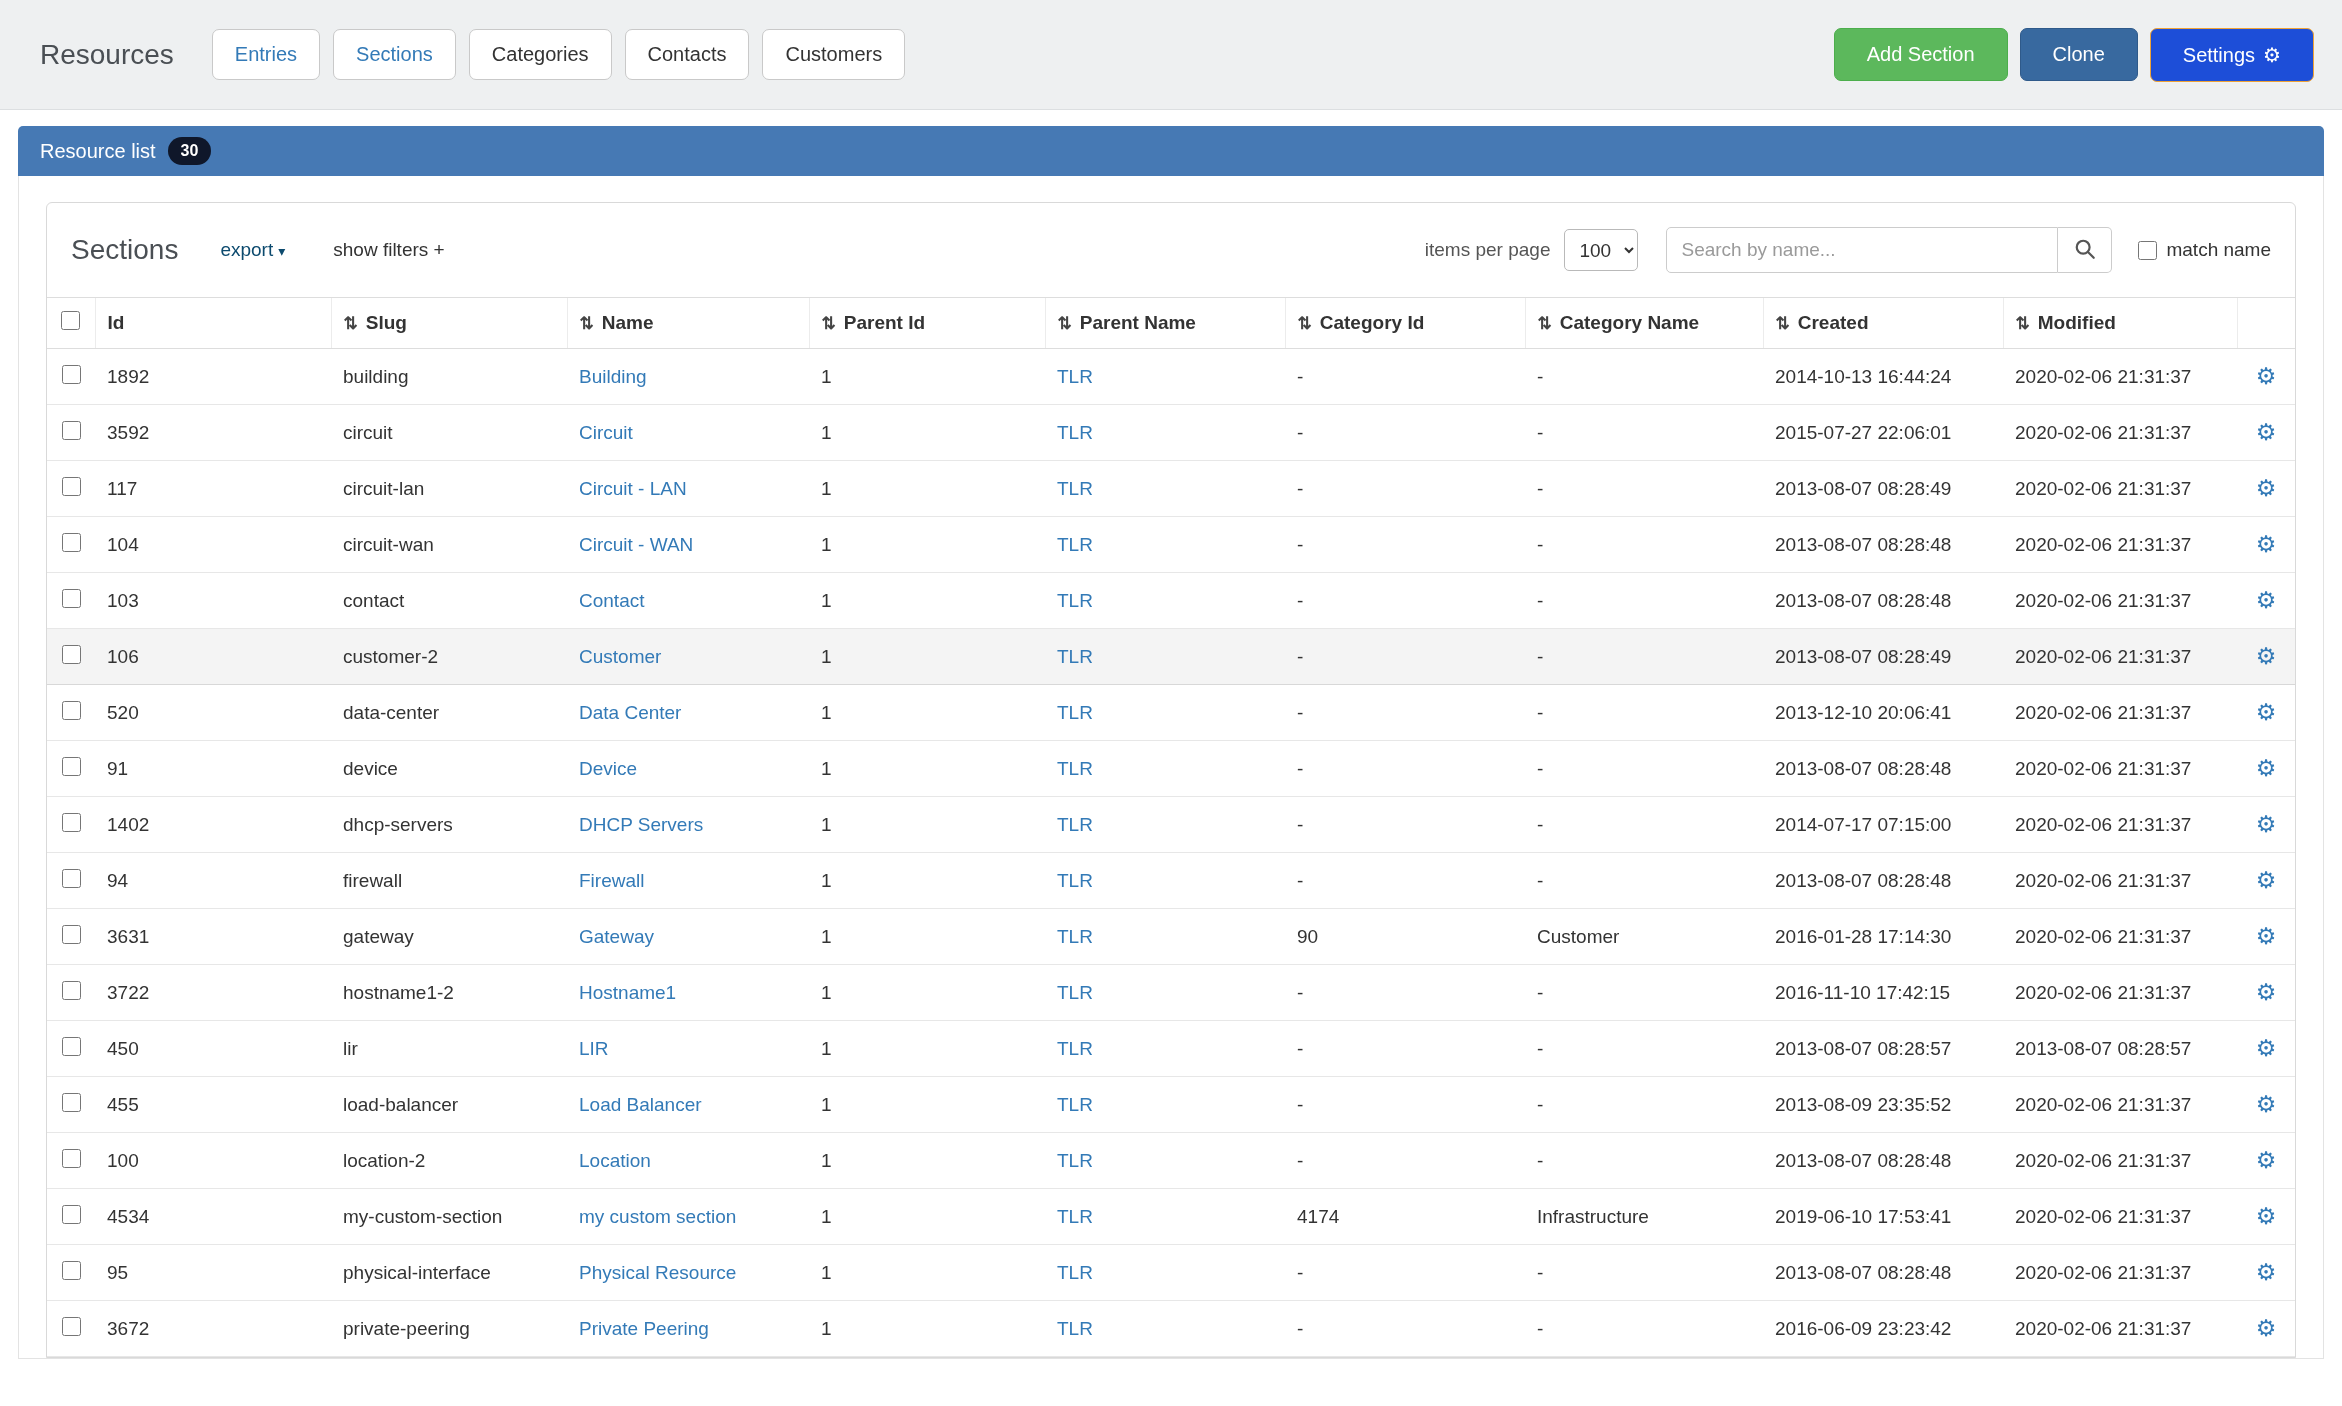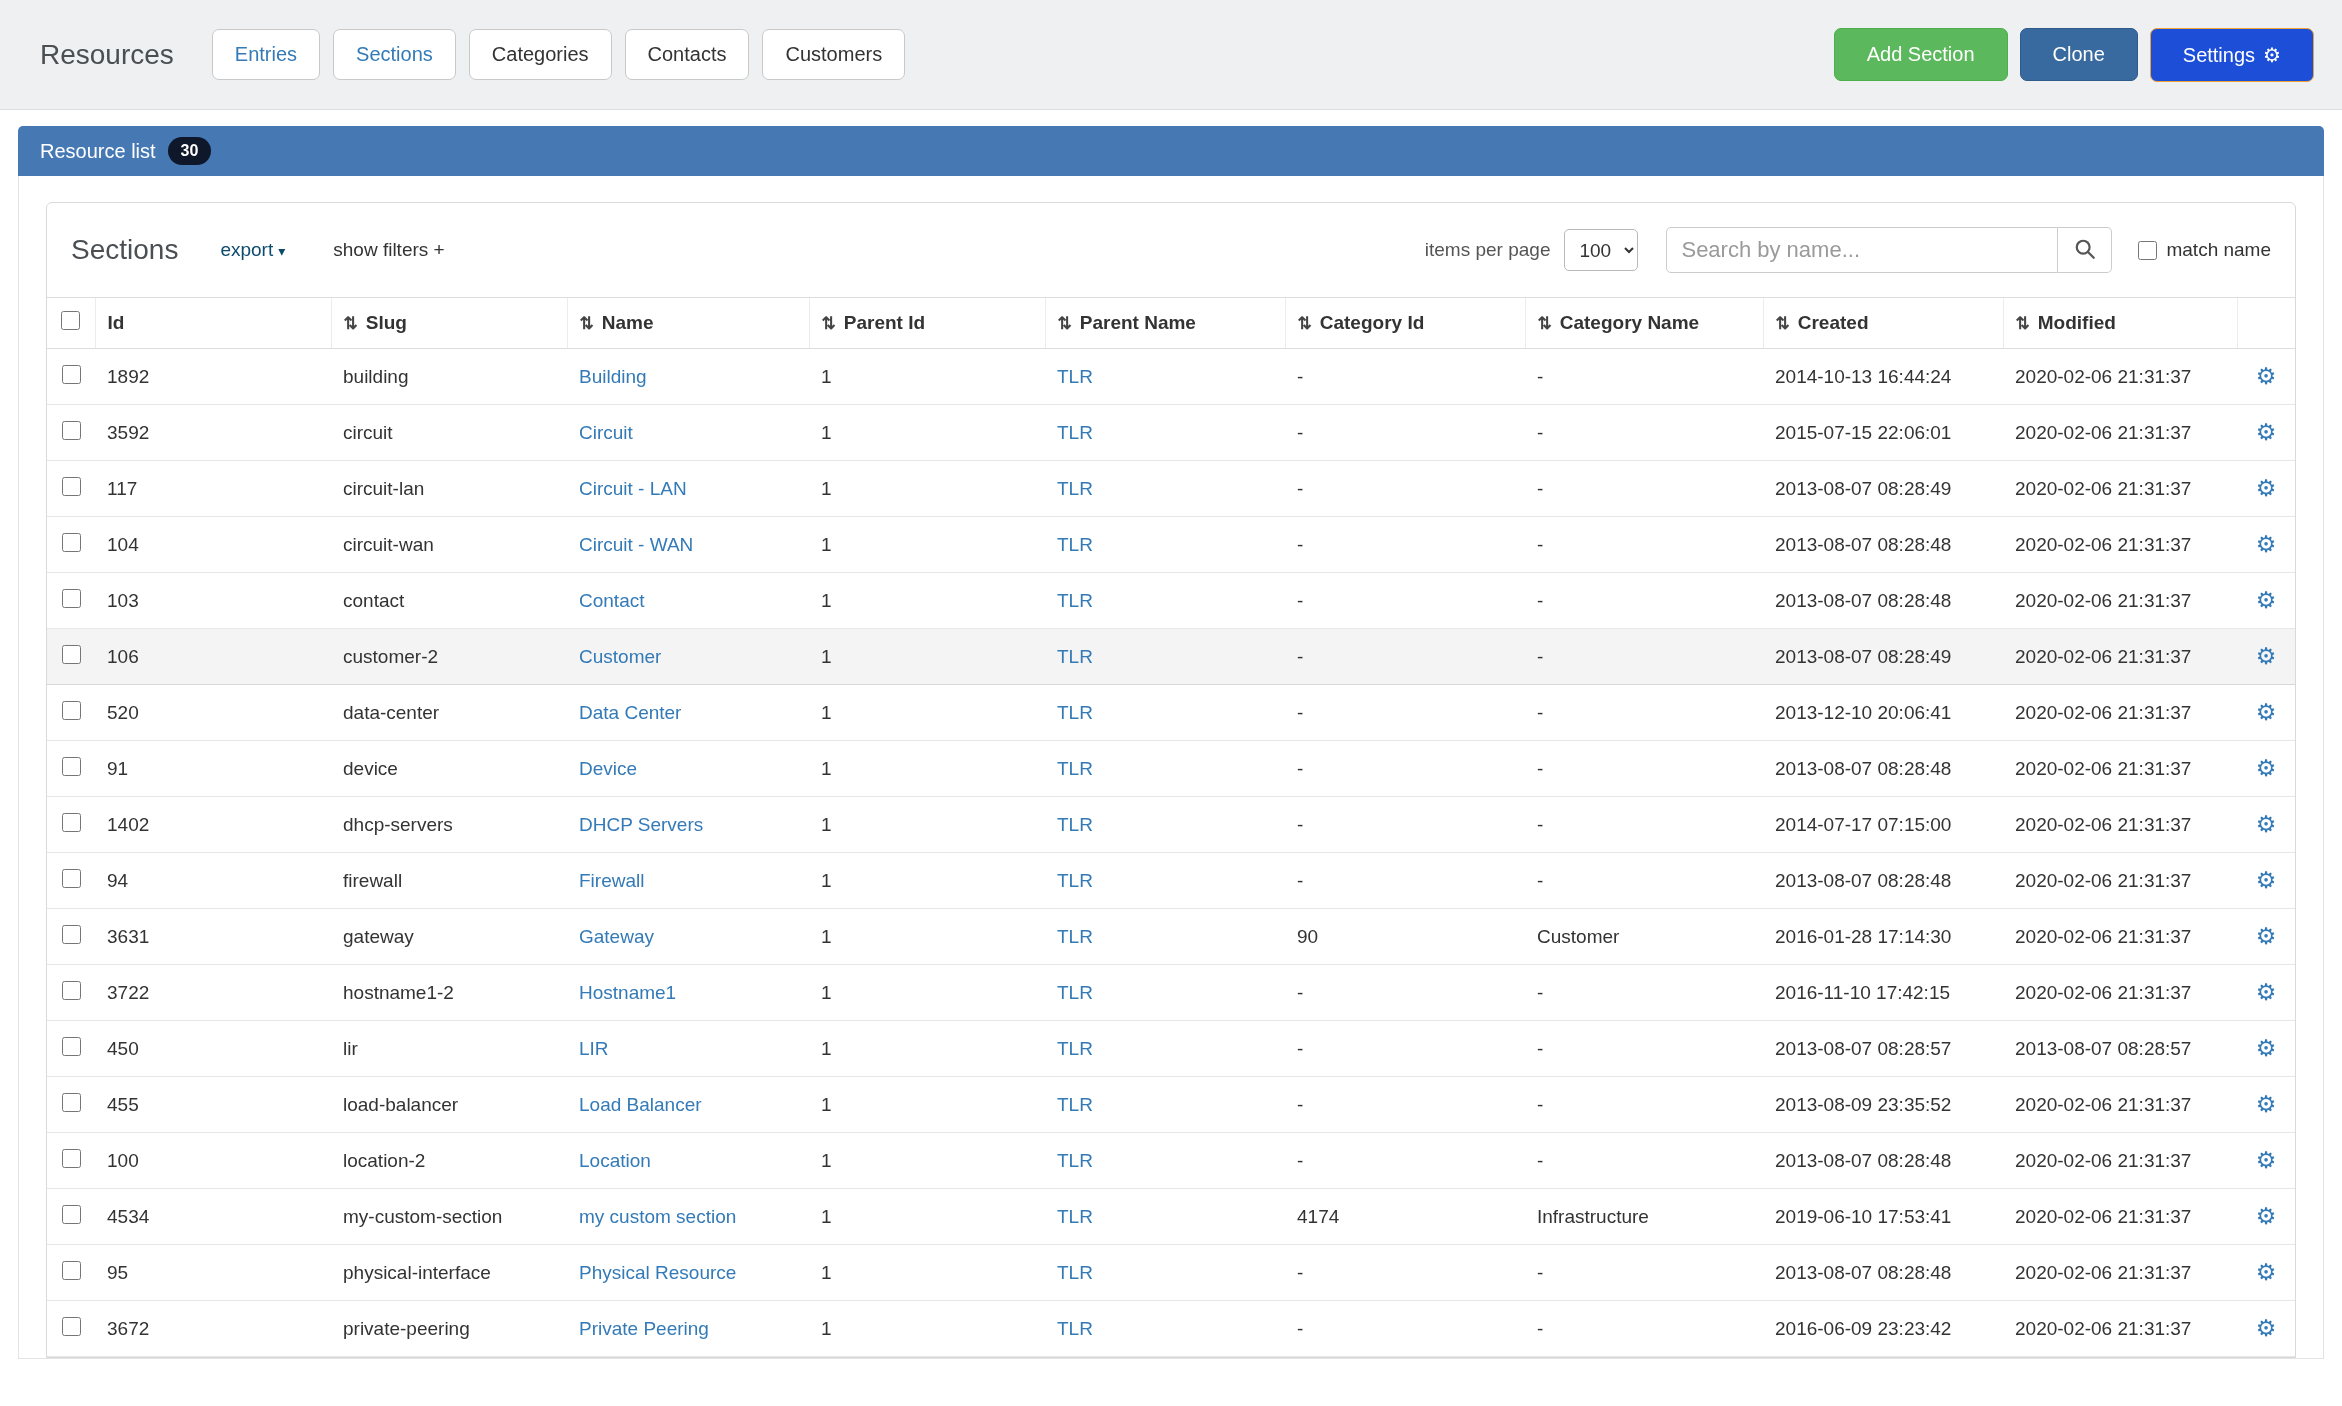--- a/index.html
+++ b/index.html
@@ -36,21 +36,21 @@
   .toolbar-heading { font-size:28px; color:#4a4f54; margin-right:42px; }
   .export { font-size:19px; color:#0c4a6e; margin-right:48px; cursor:pointer; white-space:nowrap; }
   .caret { font-size:14px; margin-left:5px; }
   .show-filters { font-size:19px; color:#333; cursor:pointer; white-space:nowrap; }
   .toolbar-right { margin-left:auto; display:flex; align-items:center; }
   .ipp-label { font-size:19px; color:#555; margin-right:14px; white-space:nowrap; }
   select.ipp { height:42px; font-size:19px; border:1px solid #b9b9b9; border-radius:5px;
                padding:0 10px; margin-right:28px; background:#fff; color:#333; }
   .search-group { display:flex; }
   .search-input { width:392px; height:46px; border:1px solid #ccc; border-radius:5px 0 0 5px;
-                  font-size:22px; padding:0 14px; color:#333; outline:none; }
+                  font-size:19px; padding:0 14px; color:#333; outline:none; }
   .search-input::placeholder { color:#9a9a9a; }
   .search-btn { width:54px; height:46px; border:1px solid #ccc; border-left:none;
                 border-radius:0 5px 5px 0; background:#fff; display:flex;
                 align-items:center; justify-content:center; cursor:pointer; }
   .match { display:flex; align-items:center; margin-left:26px; font-size:19px; color:#333; }
   .match input { width:19px; height:19px; margin-right:9px; }
 
   
   table { width:100%; border-collapse:collapse; table-layout:fixed; }
   thead th { font-size:19px; font-weight:bold; text-align:left; padding:13px 12px;
@@ -167,21 +167,21 @@
   </tr>
             <tr>
     <td class="col-check"><input type="checkbox" style=""></td>
     <td>3592</td>
     <td>circuit</td>
     <td><a href="#">Circuit</a></td>
     <td>1</td>
     <td><a href="#">TLR</a></td>
     <td>-</td>
     <td>-</td>
-    <td>2015-07-15 22:06:01</td>
+    <td>2015-07-27 22:06:01</td>
     <td>2020-02-06 21:31:37</td>
     <td class="col-gear"><span class="gear">⚙</span></td>
   </tr>
             <tr>
     <td class="col-check"><input type="checkbox" style=""></td>
     <td>117</td>
     <td>circuit-lan</td>
     <td><a href="#">Circuit - LAN</a></td>
     <td>1</td>
     <td><a href="#">TLR</a></td>

